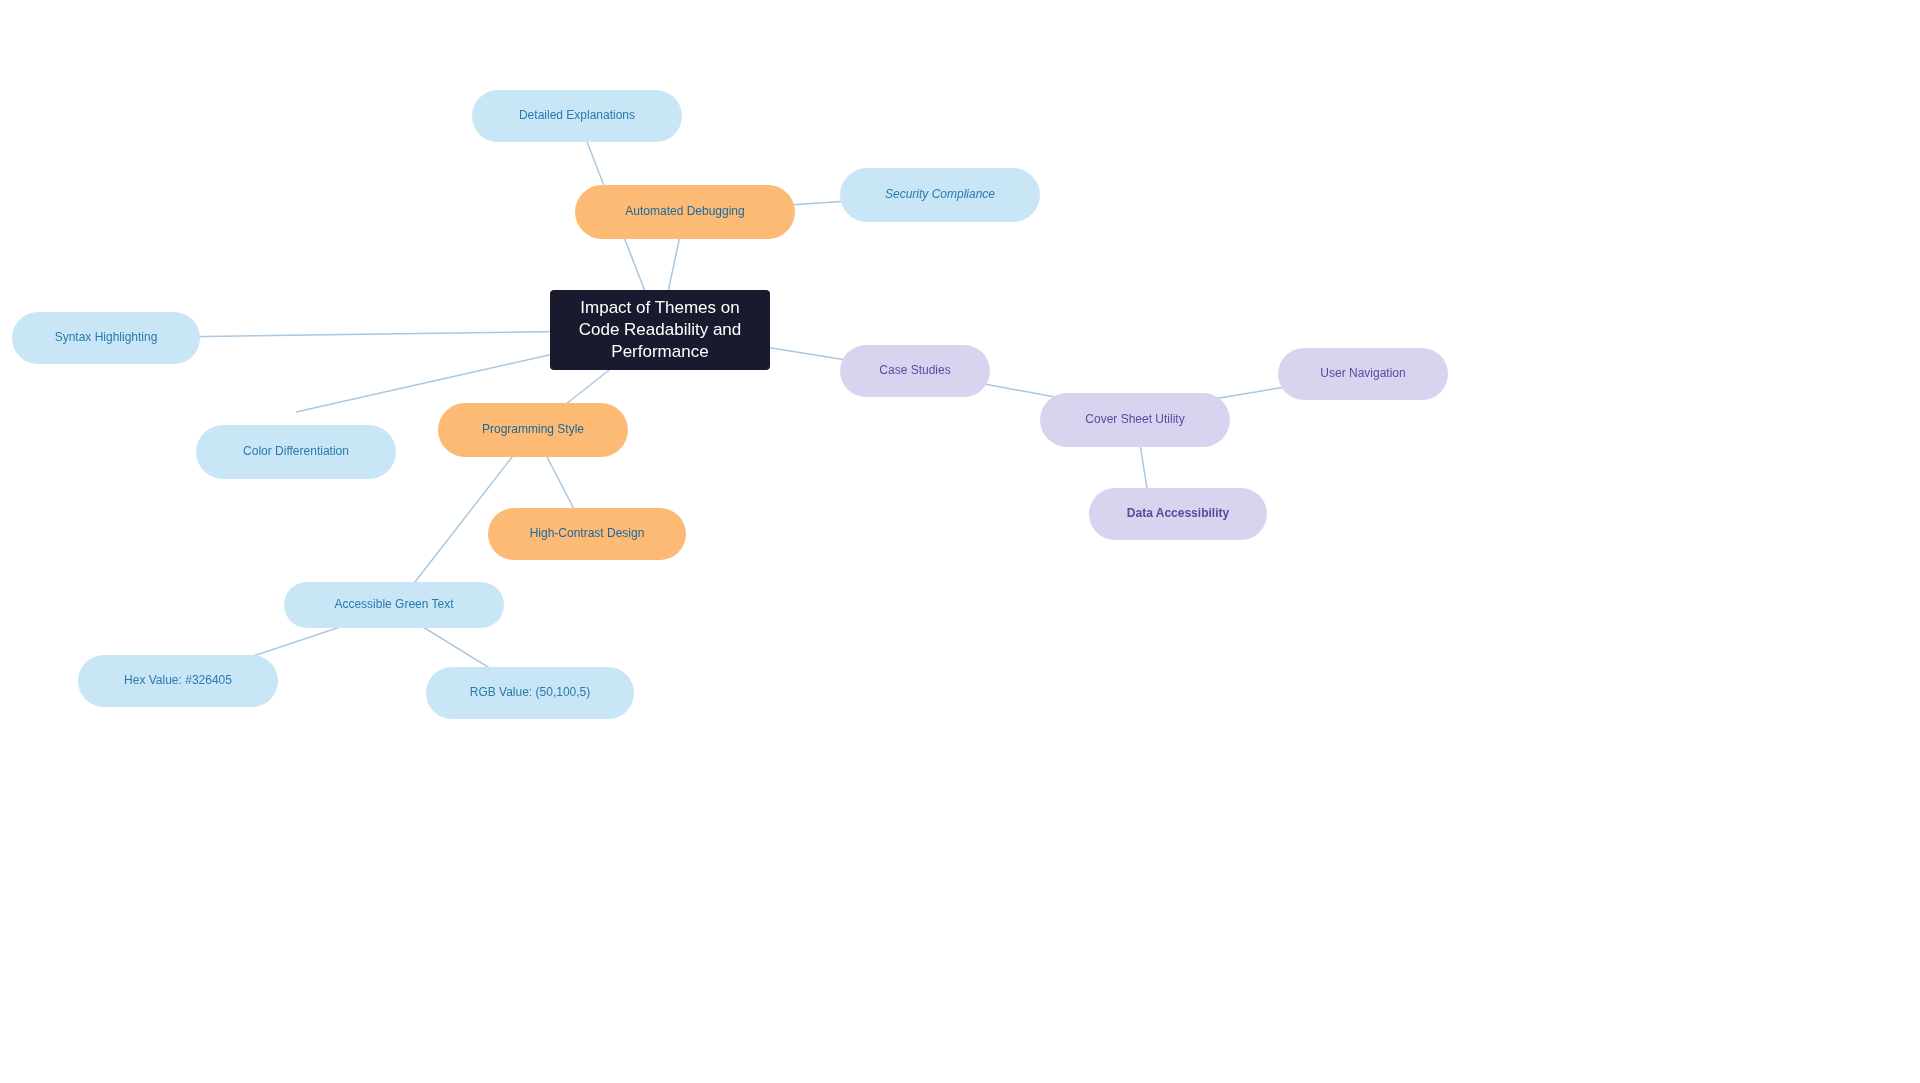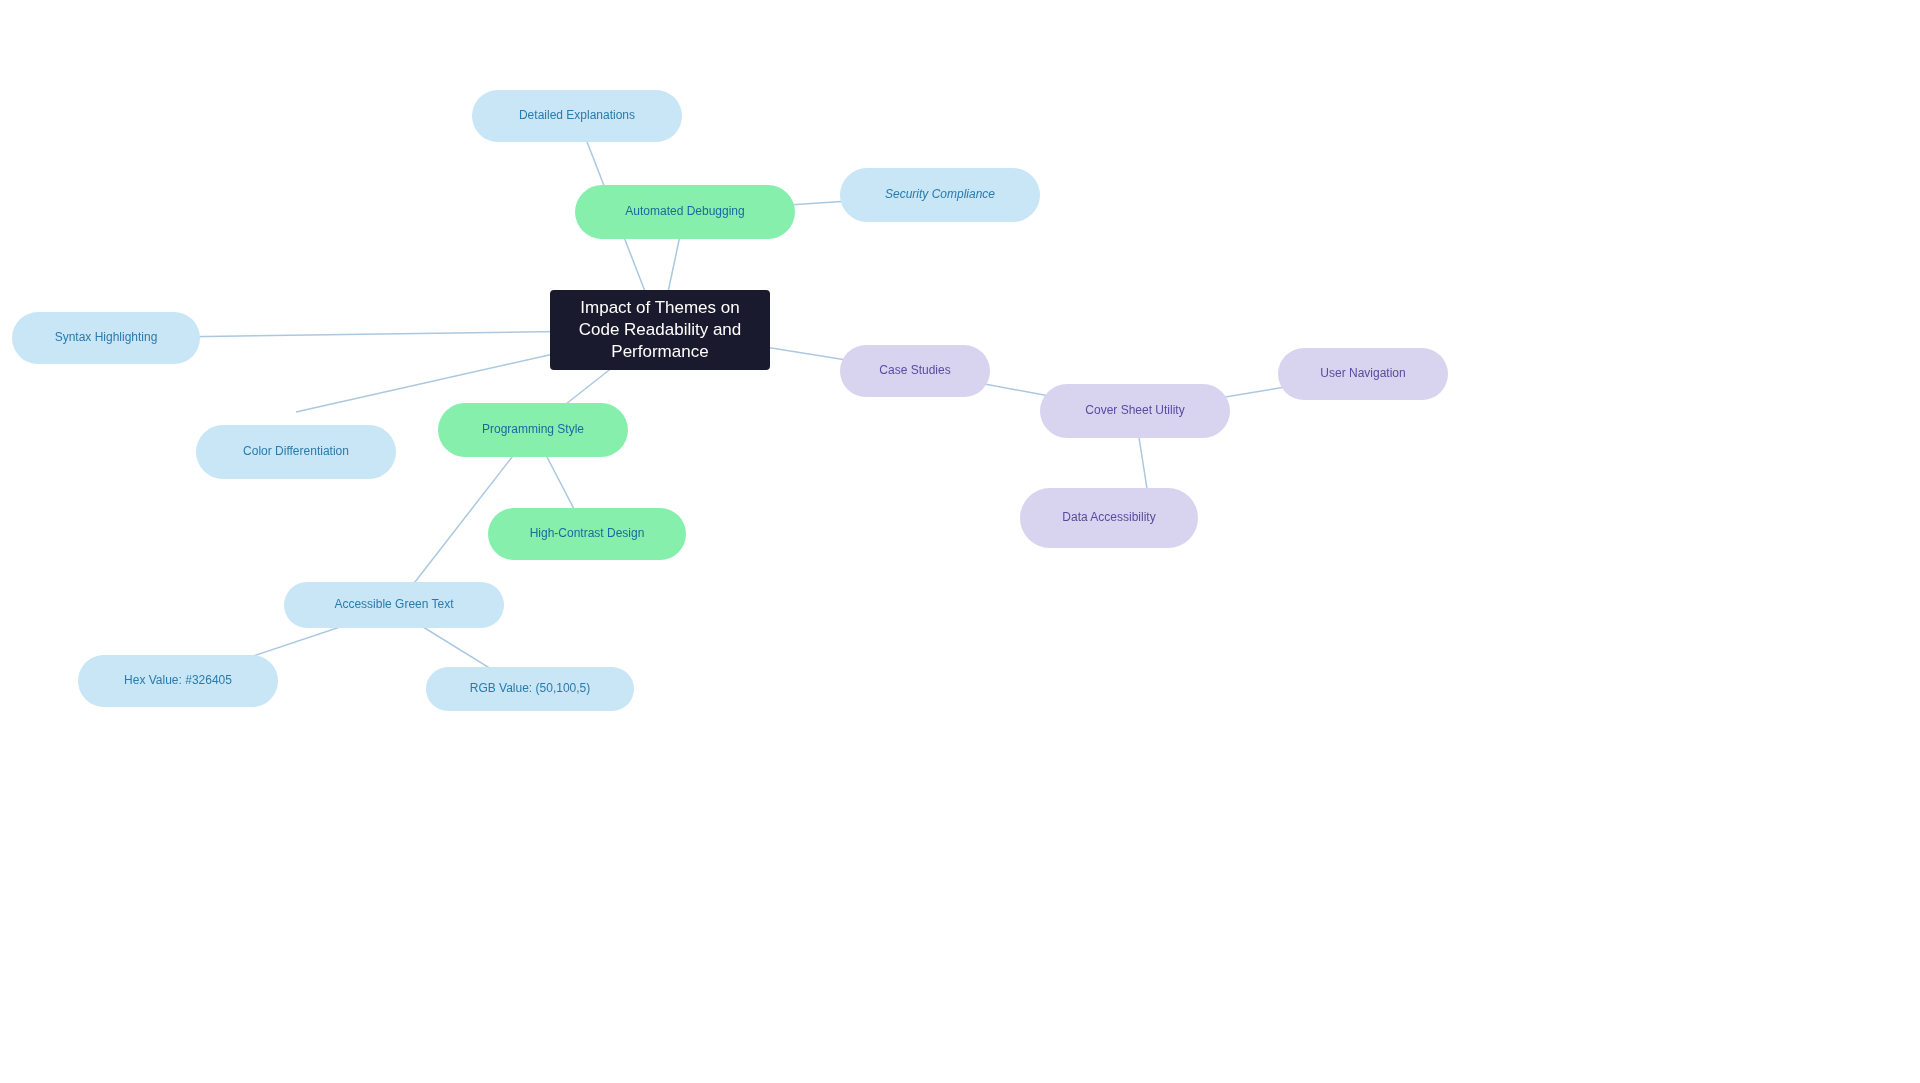--- a/index.html
+++ b/index.html
@@ -43,21 +43,21 @@
       background: #c8e6f5;
       color: #2a7aad;
       border: none;
     }
     .node-purple {
       background: #d8d4f0;
       color: #5a4a9e;
       border: none;
     }
     .node-blue-lg {
-      background: #86efac;
+      background: #fdba74;
       color: #1a6a9e;
     }
   </style>
 </head>
 <body>
 
 <svg id="mindmap">
     <line x1="660" y1="330" x2="577" y2="116" stroke="#aac8e0" stroke-width="1.5"></line>
     <line x1="660" y1="330" x2="685" y2="212" stroke="#aac8e0" stroke-width="1.5"></line>
     <line x1="685" y1="212" x2="940" y2="195" stroke="#aac8e0" stroke-width="1.5"></line>
@@ -88,21 +88,21 @@
 <div class="node node-blue" style="left: 196px; top: 385px; width: 200px; height: 54px; margin-top: 40px;">Color Differentiation</div>
 
 <div class="node node-blue-lg" style="left: 438px; top: 403px; width: 190px; height: 54px;">Programming Style</div>
 
 <div class="node node-blue-lg" style="left: 488px; top: 508px; width: 198px; height: 52px;">High-Contrast Design</div>
 
 <div class="node node-blue" style="left: 284px; top: 582px; width: 220px; height: 46px;">Accessible Green Text</div>
 
 <div class="node node-blue" style="left: 78px; top: 655px; width: 200px; height: 52px;">Hex Value: #326405</div>
 
-<div class="node node-blue" style="left: 426px; top: 667px; width: 208px; height: 44px;">RGB Value: (50,100,5)</div>
+<div class="node node-blue" style="left: 426px; top: 667px; width: 208px; height: 52px;">RGB Value: (50,100,5)</div>
 
 <div class="node node-purple" style="left: 840px; top: 345px; width: 150px; height: 52px;">Case Studies</div>
 
-<div class="node node-purple" style="left: 1040px; top: 384px; width: 190px; height: 54px;">Cover Sheet Utility</div>
+<div class="node node-purple" style="left: 1040px; top: 393px; width: 190px; height: 54px;">Cover Sheet Utility</div>
 
 <div class="node node-purple" style="left: 1278px; top: 348px; width: 170px; height: 52px;">User Navigation</div>
 
-<div class="node node-purple" style="left: 1020px; top: 488px; width: 178px; height: 60px;">Data Accessibility</div>
+<div class="node node-purple" style="left: 1089px; top: 488px; width: 178px; height: 52px; font-weight: bold;">Data Accessibility</div>
 
 </body></html>

